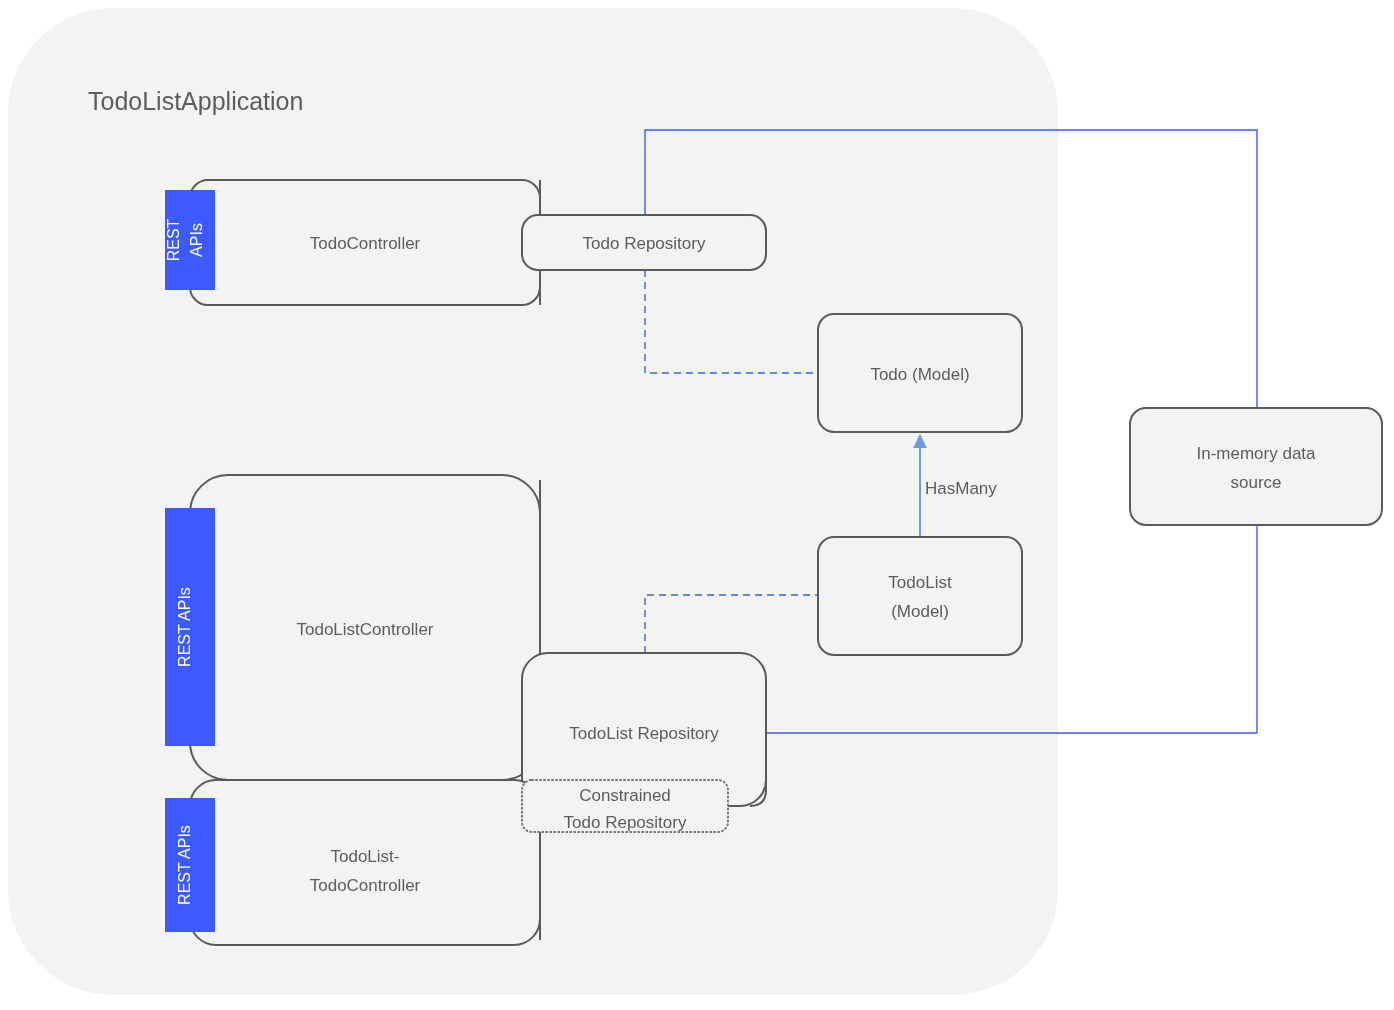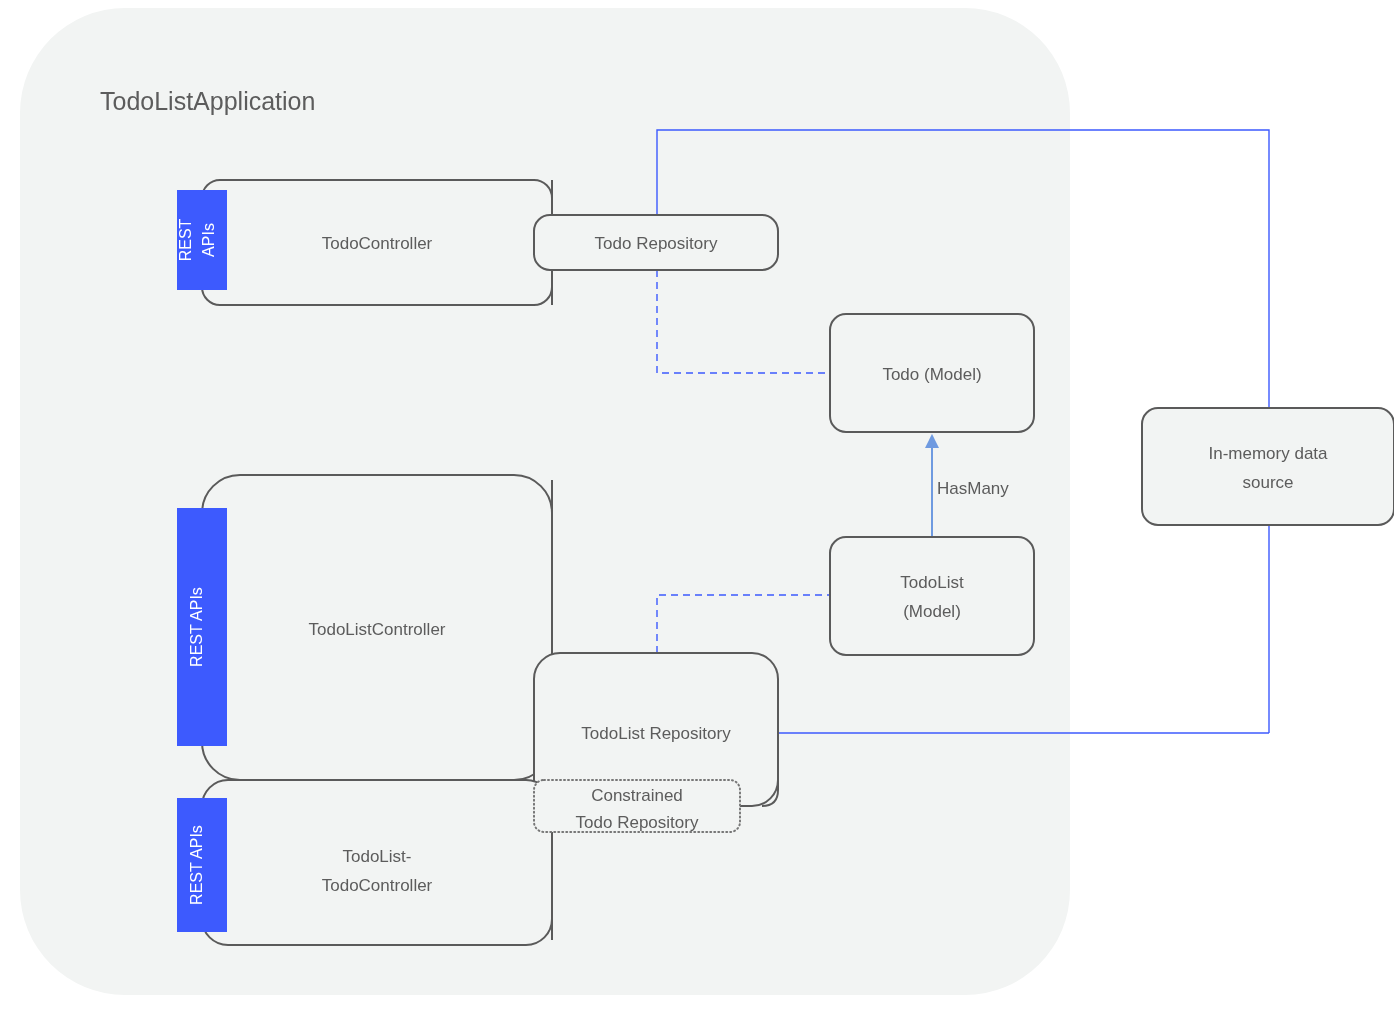--- a/index.html
+++ b/index.html
@@ -9,21 +9,21 @@
   }
   body {
     width: 1394px;
     height: 1010px;
     font-family: "Liberation Sans", sans-serif;
     overflow: hidden;
     position: relative;
   }
   #diagram-root {
     position: absolute;
-    left: 12px; top: 0;
+    left: 0; top: 0;
     width: 1136px;
     height: 1010px;
   }
   svg.diagram {
     display: block;
     width: 1394px;
     height: 1010px;
   }
   .node-label,
   .app-title,

